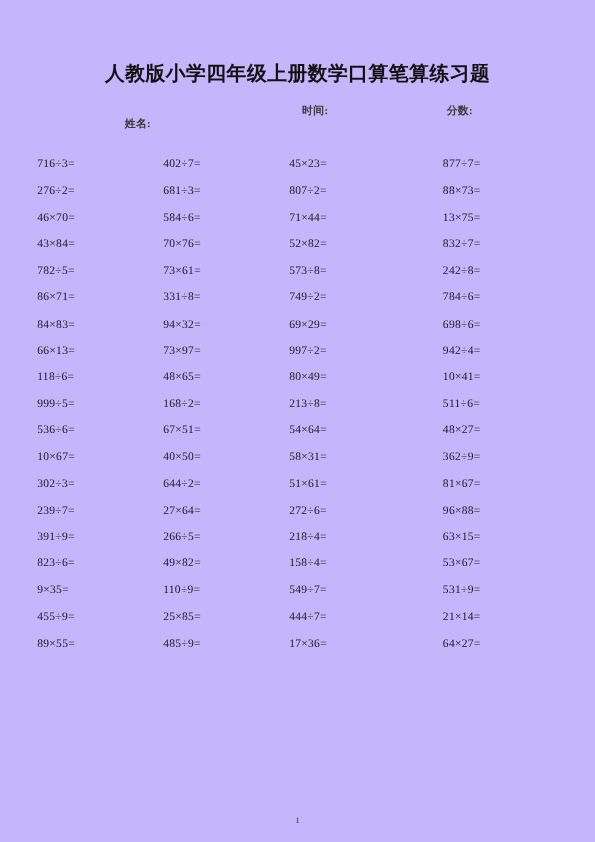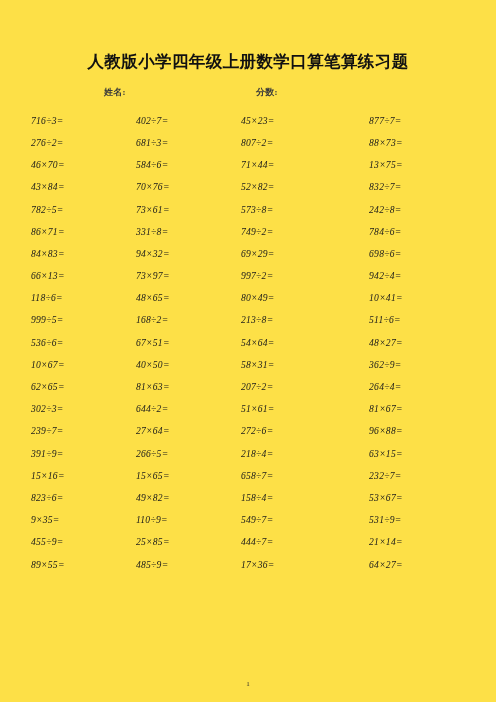--- a/index.html
+++ b/index.html
@@ -13,21 +13,21 @@
     height: 702px;
     font-family: "Liberation Serif", "DejaVu Serif", serif;
     color: #000000;
     overflow: hidden;
   }
 
   .page {
     position: relative;
     width: 496px;
     height: 702px;
-    background: #fde047;
+    background: #c4b5fd;
     box-sizing: border-box;
     padding: 0;
   }
 
   .doc-title {
     text-align: center;
     font-size: 16.5px;
     font-weight: 700;
     letter-spacing: 0.4px;
     color: #111;
@@ -44,34 +44,34 @@
     padding-right: 46px;
     font-size: 9px;
     color: #3a3a3a;
     font-weight: 700;
   }
   .meta-cell {
     font-size: 9px;
     letter-spacing: 0.3px;
     white-space: nowrap;
   }
-  .meta-name  { width: 152px; }
+  .meta-name  { width: 152px; margin-top: 11px; }
   .meta-time  { width: 124px; }
   .meta-score { width: 80px; }
 
   .problems {
     margin-top: 16px;
     padding-left: 31px;
     padding-right: 22px;
   }
 
   .prob-row {
     display: flex;
     height: 22.2px;
-    font-style: italic;
+    align-items: center;
   }
 
   .prob-cell {
     font-size: 9.6px;
     color: #1a1a1a;
     letter-spacing: 0.25px;
     white-space: nowrap;
     font-family: "Liberation Serif", "DejaVu Serif", serif;
   }
   .col-1 { width: 110px; }
@@ -91,20 +91,21 @@
 </style>
 </head>
 <body>
 
 <div class="page">
 
   <h1 class="doc-title">人教版小学四年级上册数学口算笔算练习题</h1>
 
   <div class="meta-row">
     <span class="meta-cell meta-name">姓名:</span>
+    <span class="meta-cell meta-time">时间:</span>
     <span class="meta-cell meta-score">分数:</span>
   </div>
 
   <div class="problems" id="problems-container">
       <div class="prob-row">
         <span class="prob-cell col-1">716÷3=</span>
         <span class="prob-cell col-2">402÷7=</span>
         <span class="prob-cell col-3">45×23=</span>
         <span class="prob-cell col-4">877÷7=</span>
       </div>
@@ -168,50 +169,38 @@
         <span class="prob-cell col-3">54×64=</span>
         <span class="prob-cell col-4">48×27=</span>
       </div>
       <div class="prob-row">
         <span class="prob-cell col-1">10×67=</span>
         <span class="prob-cell col-2">40×50=</span>
         <span class="prob-cell col-3">58×31=</span>
         <span class="prob-cell col-4">362÷9=</span>
       </div>
       <div class="prob-row">
-        <span class="prob-cell col-1">62×65=</span>
-        <span class="prob-cell col-2">81×63=</span>
-        <span class="prob-cell col-3">207÷2=</span>
-        <span class="prob-cell col-4">264÷4=</span>
-      </div>
-      <div class="prob-row">
         <span class="prob-cell col-1">302÷3=</span>
         <span class="prob-cell col-2">644÷2=</span>
         <span class="prob-cell col-3">51×61=</span>
         <span class="prob-cell col-4">81×67=</span>
       </div>
       <div class="prob-row">
         <span class="prob-cell col-1">239÷7=</span>
         <span class="prob-cell col-2">27×64=</span>
         <span class="prob-cell col-3">272÷6=</span>
         <span class="prob-cell col-4">96×88=</span>
       </div>
       <div class="prob-row">
         <span class="prob-cell col-1">391÷9=</span>
         <span class="prob-cell col-2">266÷5=</span>
         <span class="prob-cell col-3">218÷4=</span>
         <span class="prob-cell col-4">63×15=</span>
       </div>
       <div class="prob-row">
-        <span class="prob-cell col-1">15×16=</span>
-        <span class="prob-cell col-2">15×65=</span>
-        <span class="prob-cell col-3">658÷7=</span>
-        <span class="prob-cell col-4">232÷7=</span>
-      </div>
-      <div class="prob-row">
         <span class="prob-cell col-1">823÷6=</span>
         <span class="prob-cell col-2">49×82=</span>
         <span class="prob-cell col-3">158÷4=</span>
         <span class="prob-cell col-4">53×67=</span>
       </div>
       <div class="prob-row">
         <span class="prob-cell col-1">9×35=</span>
         <span class="prob-cell col-2">110÷9=</span>
         <span class="prob-cell col-3">549÷7=</span>
         <span class="prob-cell col-4">531÷9=</span>

